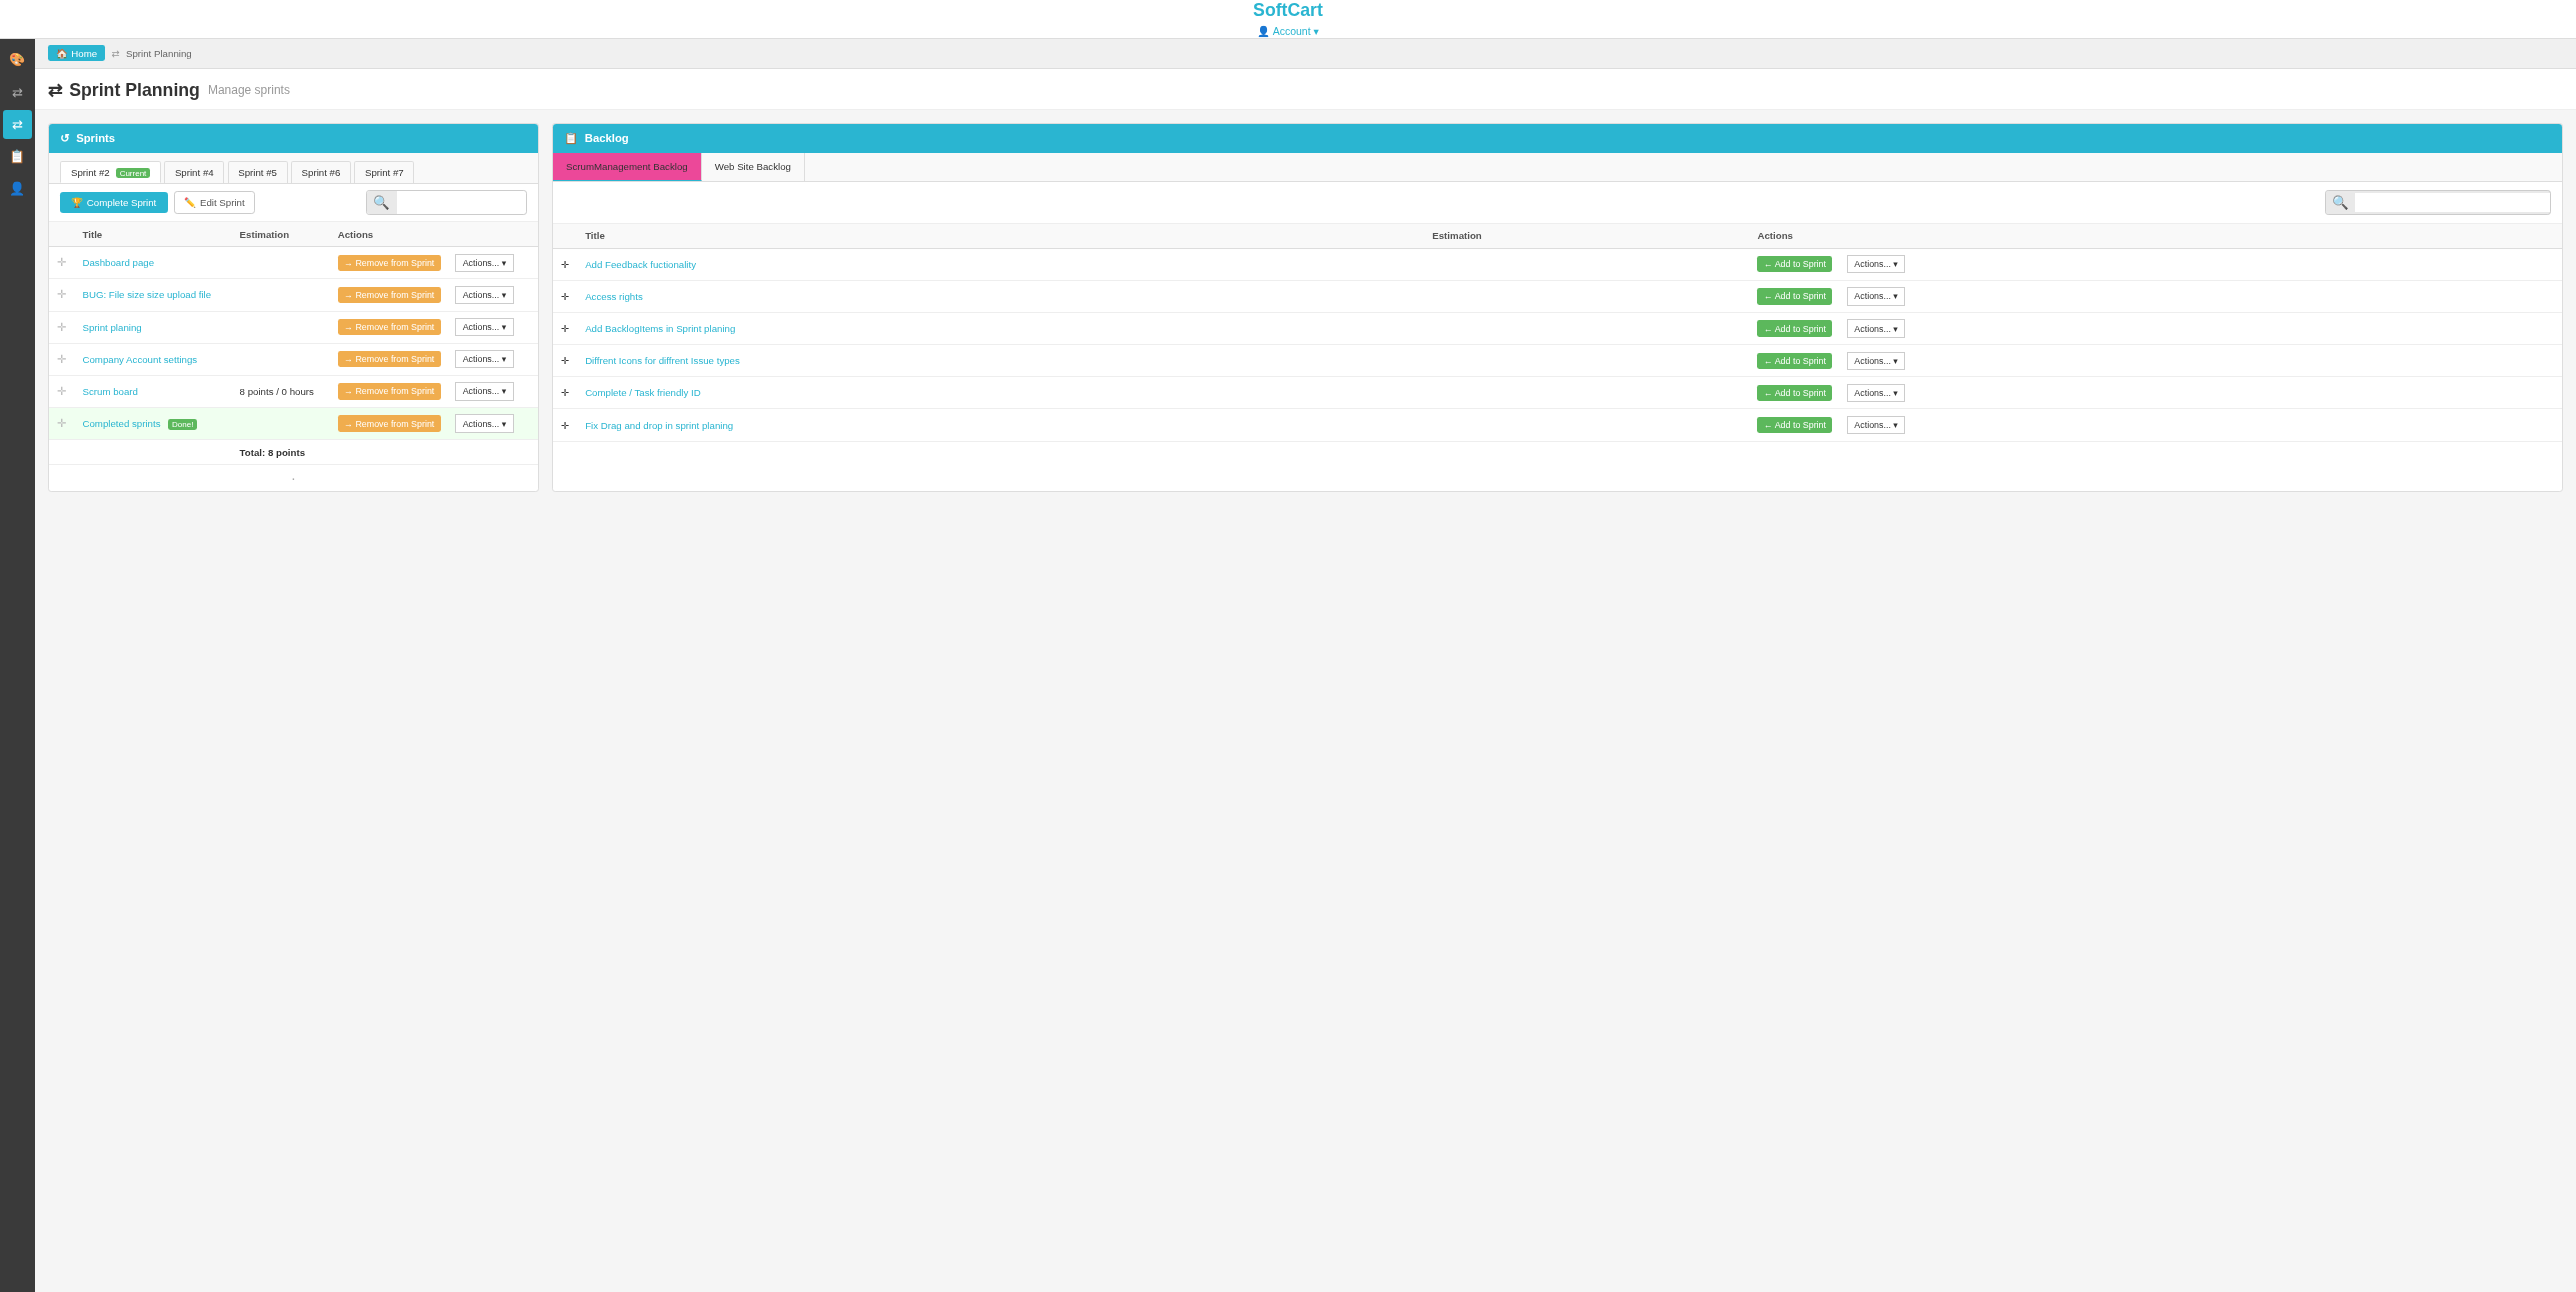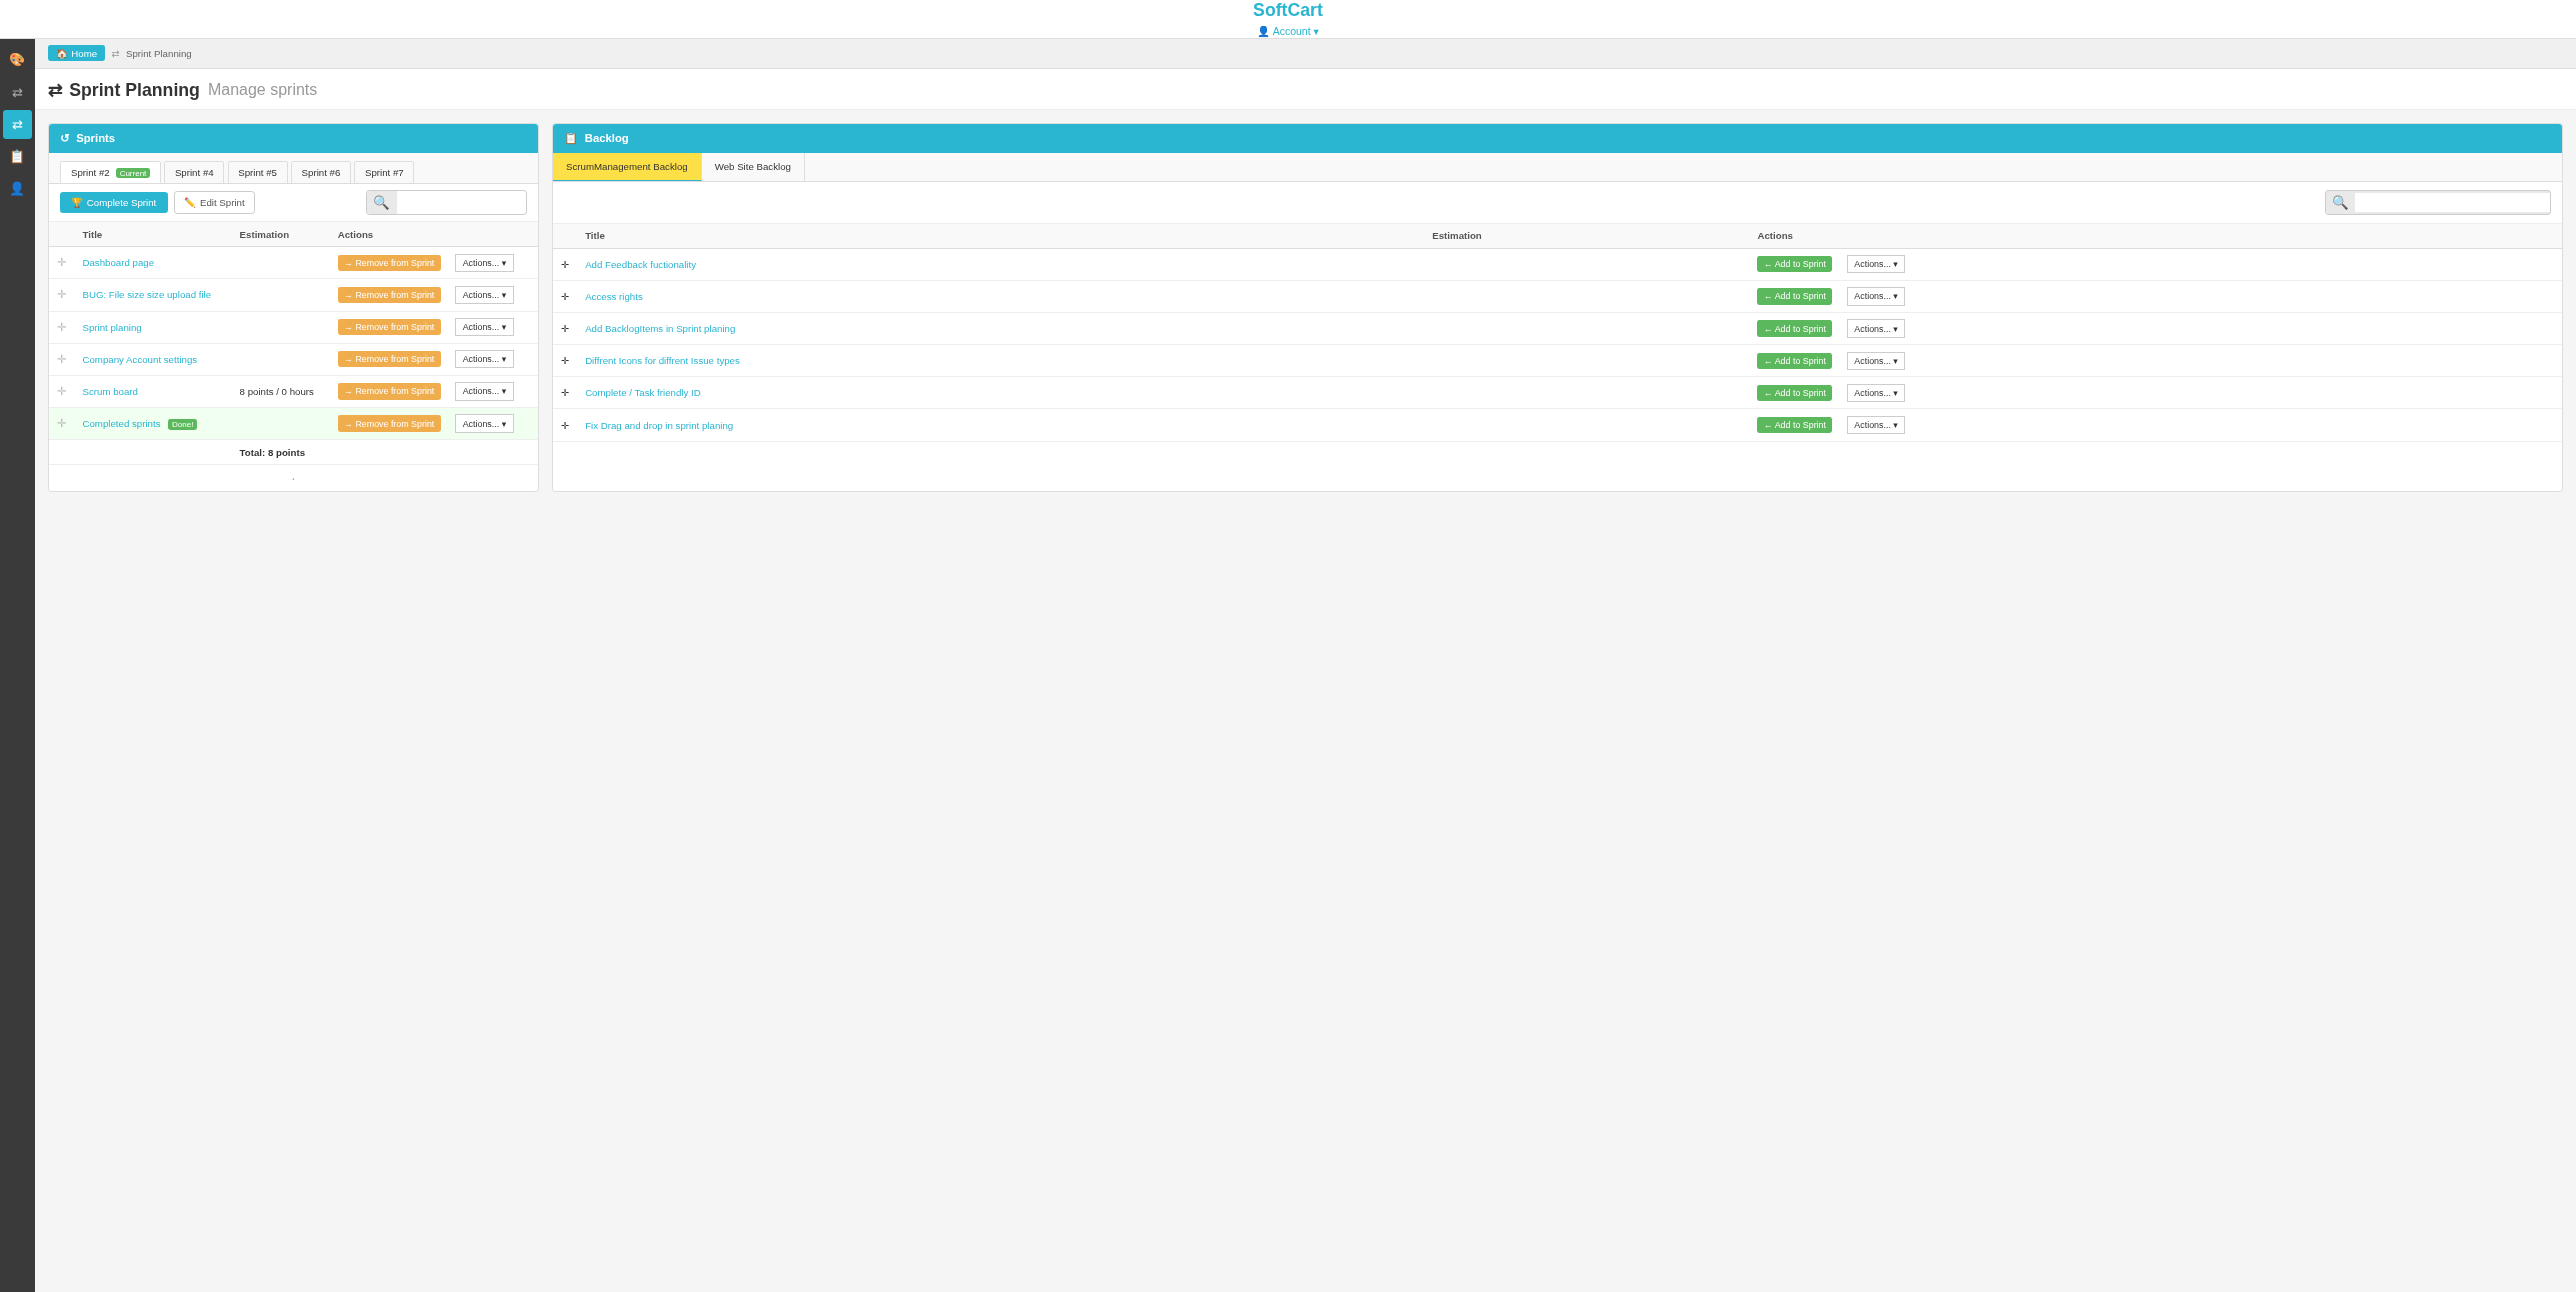--- a/index.html
+++ b/index.html
@@ -108,21 +108,21 @@
     #page-title-bar h1 {
       font-size: 17.7px;
       font-weight: bold;
       color: #333;
       display: flex;
       align-items: center;
       gap: 6.4px;
     }
     #page-title-bar .subtitle {
       color: #999;
-      font-size: 16px;
+      font-size: 12px;
     }
 
     
     #panels {
       display: flex;
       gap: 13px;
       padding: 13px;
     }
 
     
@@ -375,21 +375,21 @@
       background: #f9f9f9;
     }
     .backlog-tab {
       padding: 8px 13px;
       font-size: 9.7px;
       cursor: pointer;
       border-right: 0.8px solid #ddd;
       background: #f9f9f9;
     }
     .backlog-tab.active {
-      background: #fde047;
+      background: #ec4899;
       border-bottom: 1.6px solid #2ab5d1;
       text-align: center;
     }
 
     
     .backlog-search {
       display: flex;
       justify-content: flex-end;
       padding: 8px 11.3px;
       border-bottom: 0.8px solid #eee;

